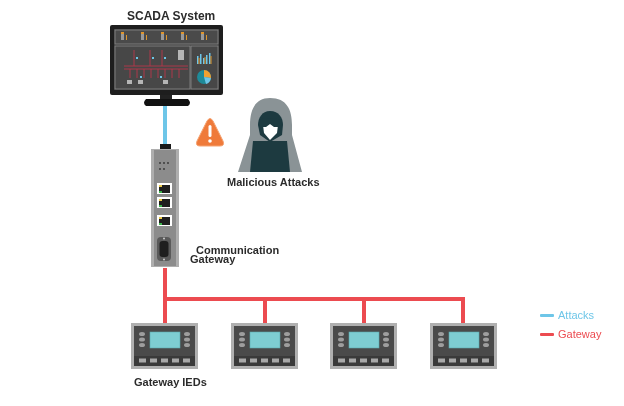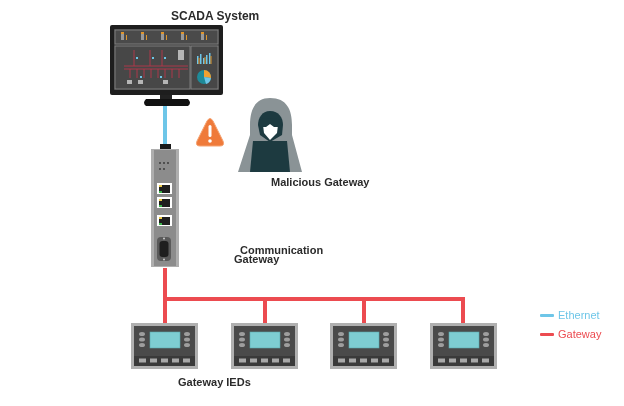--- a/index.html
+++ b/index.html
@@ -1,18 +1,18 @@
 <!DOCTYPE html>
 <html><head>
   <meta charset="utf-8">
   <style>
     html, body { margin: 0; padding: 0; background: #ffffff; }
     body { width: 624px; height: 406px; position: relative; overflow: hidden;
            font-family: "Liberation Sans", sans-serif; }
-    .lbl { position: absolute; font-weight: bold; font-size: 11px; color: #2b2b2b; line-height: 13px; margin-left: 44px; }
+    .lbl { position: absolute; font-weight: bold; font-size: 11px; color: #2b2b2b; line-height: 13px; }
     svg.canvas { position: absolute; left: 0; top: 0; }
     .legend-item { position: absolute; display: flex; align-items: center; font-size: 11px; }
     .legend-swatch { width: 14px; height: 3px; border-radius: 1px; margin-right: 4px; }
   </style>
 </head>
 <body>
 
 <svg class="canvas" width="624" height="406" viewBox="0 0 624 406">
 
   <line x1="165" y1="106" x2="165" y2="147" stroke="#6ec6e8" stroke-width="4"></line>
@@ -219,27 +219,27 @@
         <rect x="438" y="358.5" width="7" height="4" fill="#a8a8a8"></rect>
         <rect x="449" y="358.5" width="7" height="4" fill="#a8a8a8"></rect>
         <rect x="460" y="358.5" width="7" height="4" fill="#a8a8a8"></rect>
         <rect x="471" y="358.5" width="7" height="4" fill="#a8a8a8"></rect>
         <rect x="482" y="358.5" width="7" height="4" fill="#a8a8a8"></rect>
       </g>
     </g>
 </svg>
 
 <div class="lbl" style="left:127px; top:10px; font-size:12px;">SCADA System</div>
-<div class="lbl" style="left:227px; top:176px;">Malicious Gateway</div>
+<div class="lbl" style="left:227px; top:176px;">Malicious Attacks</div>
 <div class="lbl" style="left:196px; top:244px;">Communication</div>
 <div class="lbl" style="left:190px; top:253px;">Gateway</div>
 <div class="lbl" style="left:134px; top:376px;">Gateway IEDs</div>
 
 <div>
   <div class="legend-item" style="left:540px; top:309px;">
     <span class="legend-swatch" style="background:#6ec6e8"></span>
-    <span style="color:#6ec6e8">Ethernet</span>
+    <span style="color:#6ec6e8">Attacks</span>
   </div>
   <div class="legend-item" style="left:540px; top:328px;">
     <span class="legend-swatch" style="background:#ec4b50"></span>
     <span style="color:#ec4b50">Gateway</span>
   </div>
 </div>
 
 </body></html>

